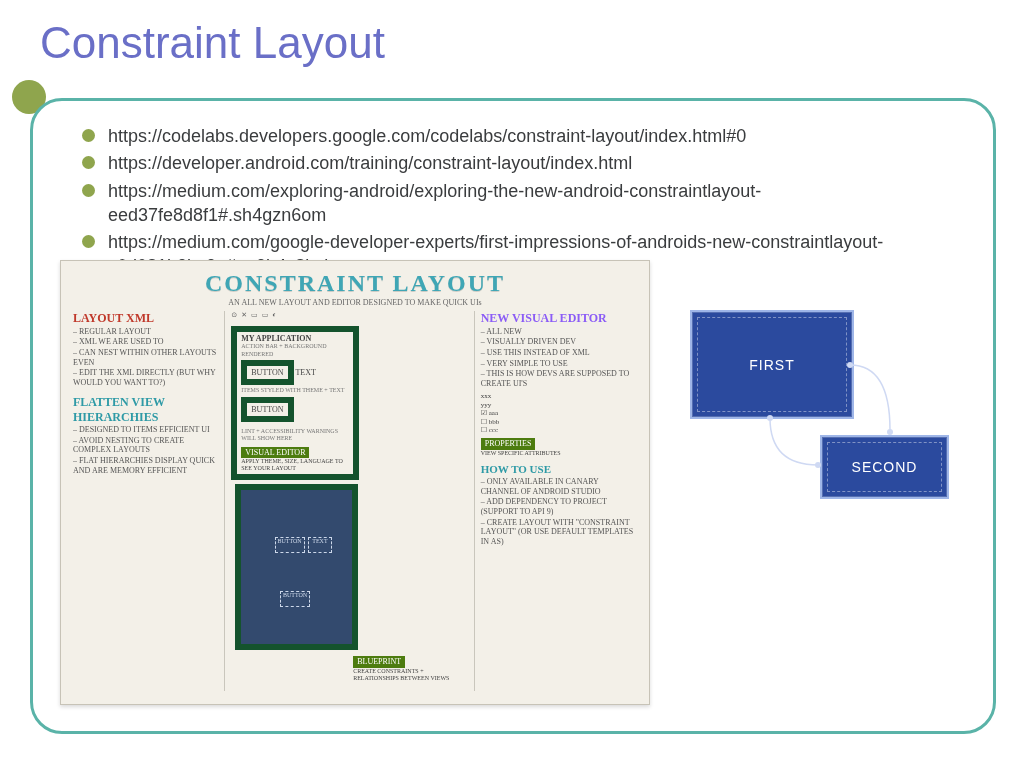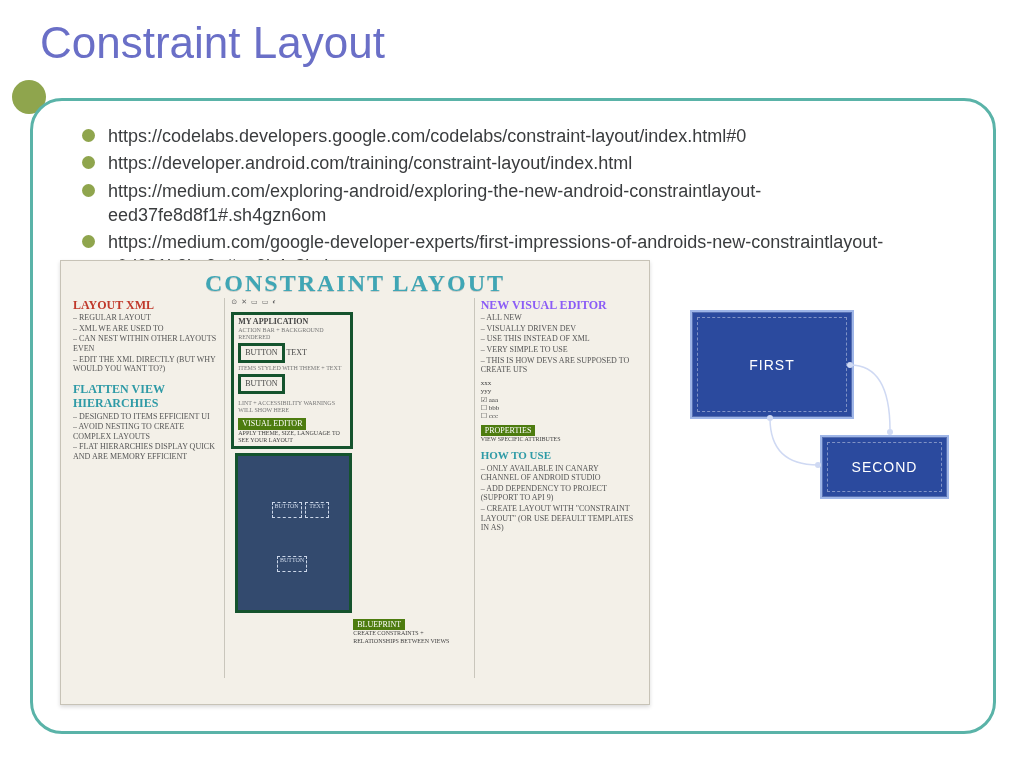--- a/index.html
+++ b/index.html
@@ -122,21 +122,21 @@
   .sketch-col {
     flex: 1;
     border-left: 1px solid #c9c6bc;
     padding-left: 6px;
   }
   .sketch-col:first-child { border-left: none; padding-left: 0; }
   .sk-red { color: #c0392b; font-weight: bold; font-size: 12px; }
   .sk-teal { color: #2e9aa6; font-weight: bold; font-size: 12px; }
   .sk-green { color: #8b5cf6; font-weight: bold; font-size: 12px; }
   .sk-box {
-    border: 3px solid #14532d;
+    border: 6px solid #14532d;
     padding: 2px 4px;
     margin: 2px 0;
     font-size: 8px;
     display: inline-block;
   }
   .sk-tag {
     display: inline-block;
     background: #4d7c0f;
     color: #fff;
     font-size: 8px;
@@ -199,20 +199,21 @@
       <li>https://developer.android.com/training/constraint-layout/index.html</li>
       <li>https://medium.com/exploring-android/exploring-the-new-android-constraintlayout-eed37fe8d8f1#.sh4gzn6om</li>
       <li>https://medium.com/google-developer-experts/first-impressions-of-androids-new-constraintlayout-c6d081b2bc2a#.m3b4c8imi</li>
     </ul>
   </div>
 
   <div class="bottom-row">
 
     <div class="sketch">
       <div class="bigtitle">CONSTRAINT LAYOUT</div>
+      <div class="subtitle">AN ALL NEW LAYOUT AND EDITOR DESIGNED TO MAKE QUICK UIs</div>
       <div class="sketch-cols">
 
         <div class="sketch-col" style="flex:1.1">
           <div class="sk-red">LAYOUT XML</div>
           <div class="sk-note">– REGULAR LAYOUT</div>
           <div class="sk-note">– XML WE ARE USED TO</div>
           <div class="sk-note">– CAN NEST WITHIN OTHER LAYOUTS EVEN</div>
           <div class="sk-note">– EDIT THE XML DIRECTLY (BUT WHY WOULD YOU WANT TO?)</div>
           <div class="sk-teal" style="margin-top:8px">FLATTEN VIEW HIERARCHIES</div>
           <div class="sk-note">– DESIGNED TO ITEMS EFFICIENT UI</div>

